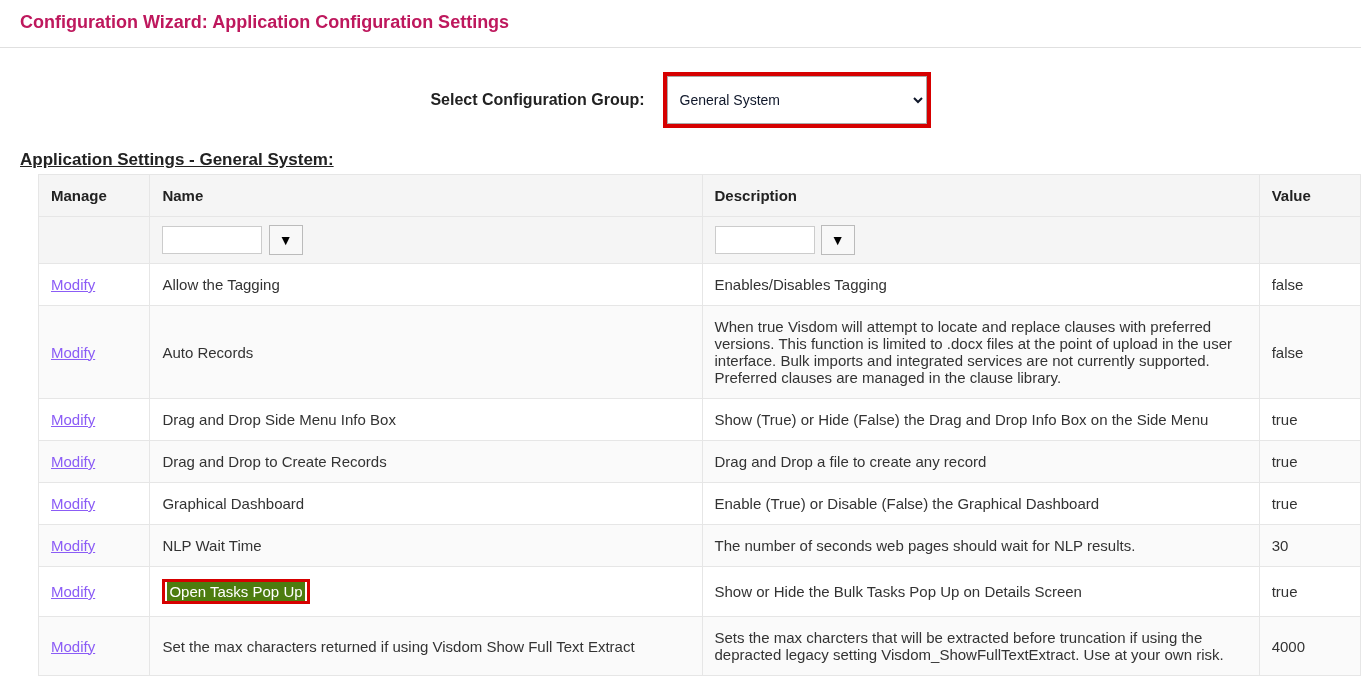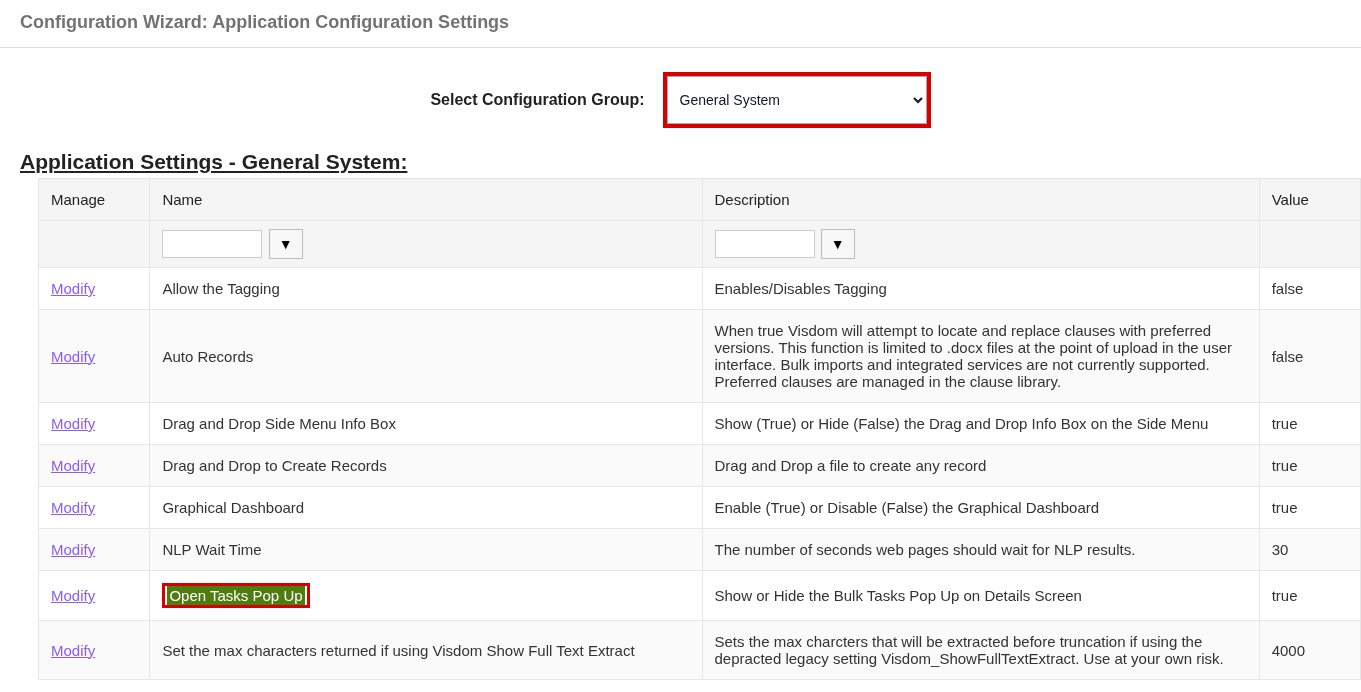--- a/index.html
+++ b/index.html
@@ -10,21 +10,21 @@
       background: #fff;
       width: 1361px;
     }
     .header {
       padding: 12px 20px 14px 20px;
       border-bottom: 1px solid #e0e0e0;
     }
     .header-title {
       font-size: 18px;
       font-weight: bold;
-      color: #737373;
+      color: #be185d;
     }
     .select-row {
       display: flex;
       align-items: center;
       justify-content: center;
       gap: 18px;
       padding: 24px 0 22px 0;
     }
     .select-label {
       font-size: 16px;
@@ -38,35 +38,35 @@
     .select-box {
       width: 260px;
       height: 48px;
       font-size: 14px;
       padding: 4px 8px;
       border: 1px solid #aaa;
       background: #fff;
       color: #0f172a;
     }
     .section-title {
-      font-size: 21px;
+      font-size: 17px;
       font-weight: bold;
       color: #222;
       text-decoration: underline;
       padding: 0 0 4px 20px;
     }
     .grid {
       margin-left: 38px;
       border-collapse: collapse;
       width: calc(100% - 38px);
     }
     .grid th {
       text-align: left;
       font-size: 15px;
-      font-weight: normal;
+      font-weight: bold;
       color: #222;
       padding: 12px 12px;
       background: #f5f5f5;
       border: 1px solid #e6e6e6;
     }
     .grid .filter-row td {
       background: #f5f5f5;
       border: 1px solid #e6e6e6;
       padding: 8px 12px;
     }

